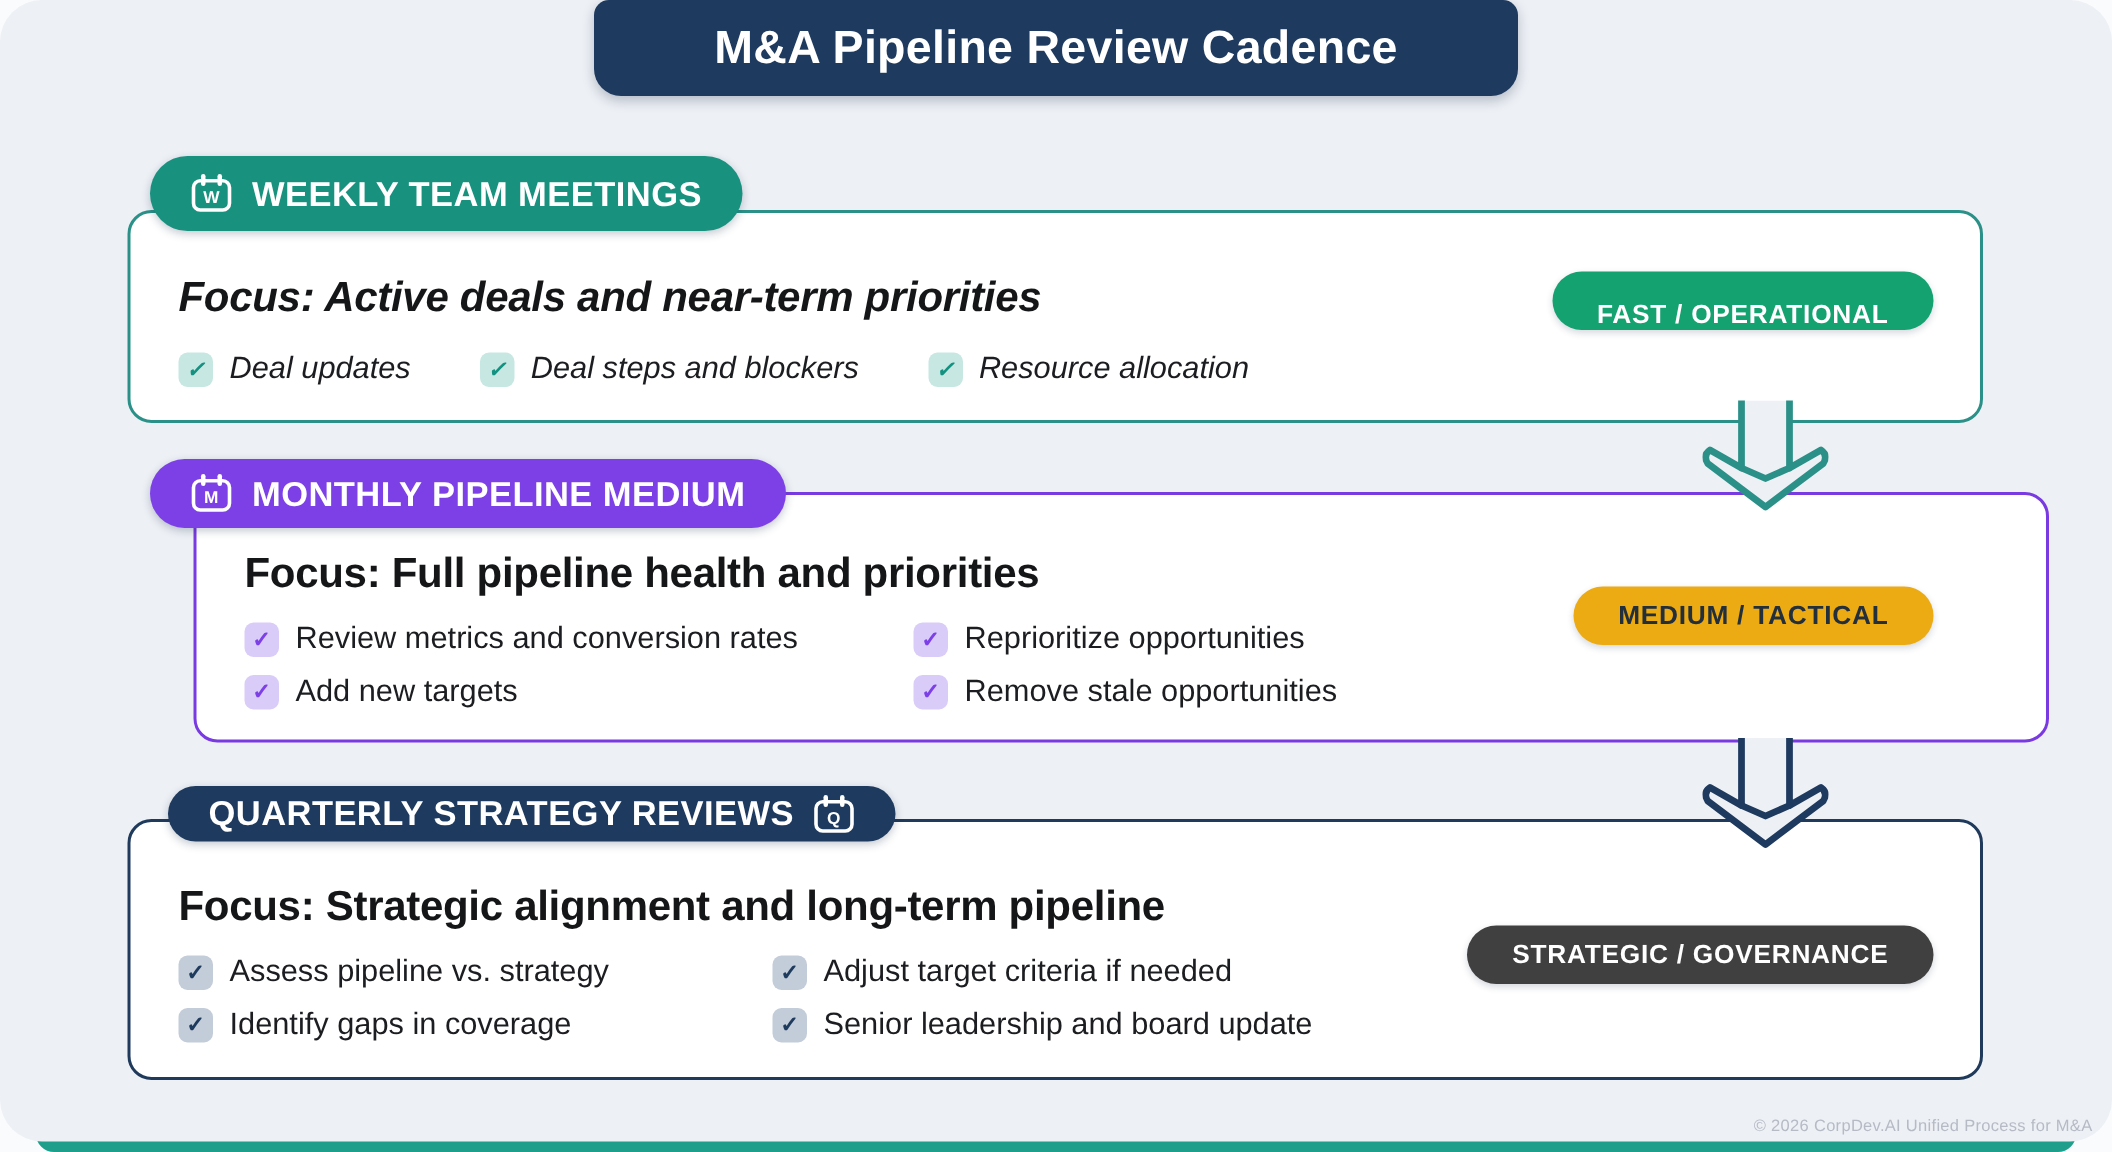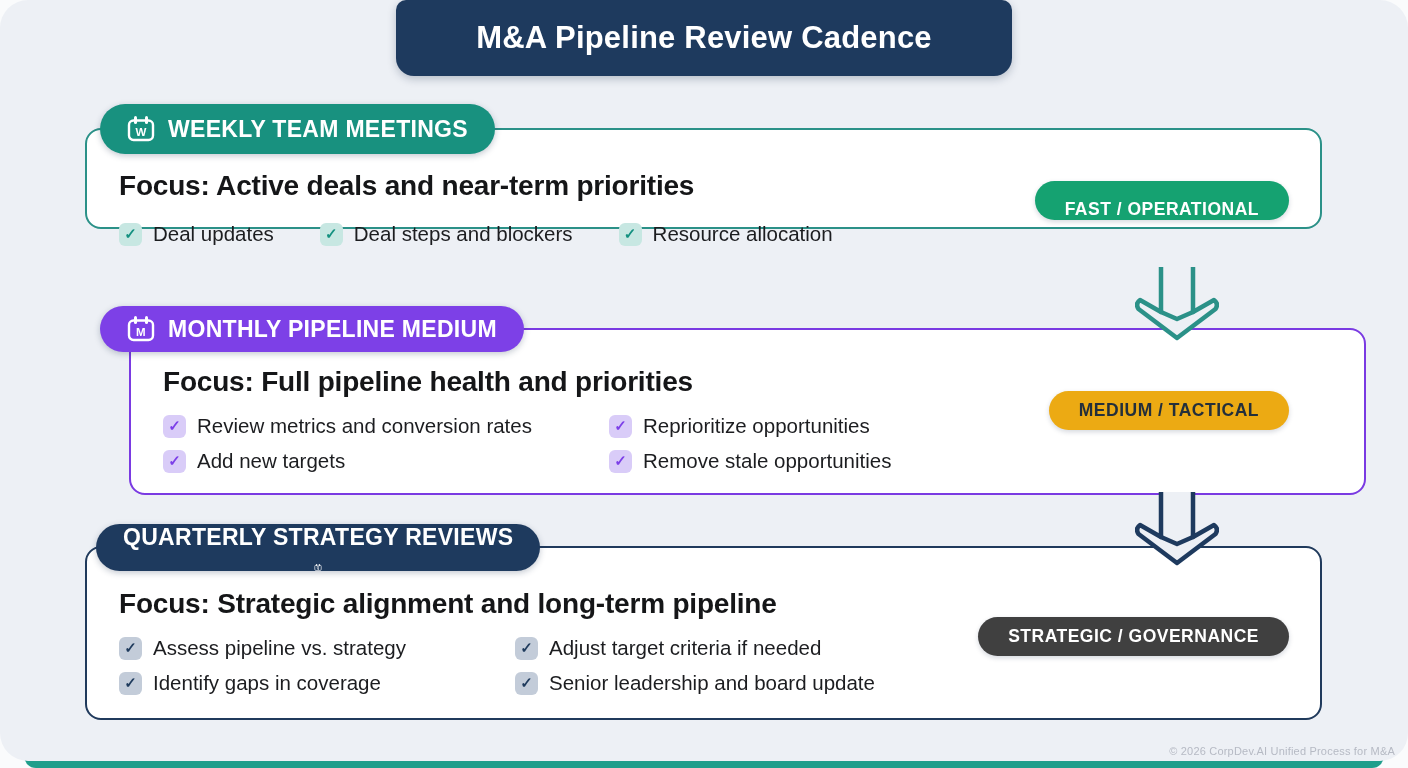--- a/index.html
+++ b/index.html
@@ -5,39 +5,39 @@
   * { box-sizing: border-box; margin: 0; padding: 0; }
   html,body { width:1408px; height:768px; }
   body { font-family: "Liberation Sans", sans-serif; background:#fafbfc; }
   .canvas { position:relative; width:1408px; height:768px; background:#fafbfc; overflow:hidden; }
 
   .bottom-strip { position:absolute; left:24px; right:24px; bottom:0; height:12px;
     background:#1f9e8b; border-radius:0 0 14px 14px; }
   .panel { position:absolute; left:0; right:0; top:0; bottom:7px;
     background:#edf0f5; border-radius:28px; }
 
-  .title-bar { position:absolute; left:396px; top:0; width:616px; height:76px;
+  .title-bar { position:absolute; left:396px; top:0; width:616px; height:64px;
     background:#1e3a5e; border-radius:10px 10px 18px 18px; z-index:2;
     display:flex; align-items:center; justify-content:center;
     color:#ffffff; font-size:31px; font-weight:700; letter-spacing:0.2px;
     box-shadow:0 3px 8px rgba(20,40,70,.25); }
 
   .card { position:absolute; left:85px; width:1237px; background:#ffffff;
     border-radius:16px; z-index:1; }
-  .card-weekly    { top:128px; height:101px; border:2.5px solid #2b9188; }
+  .card-weekly    { top:140px; height:142px; border:2.5px solid #2b9188;font-style:italic; }
   .card-monthly   { top:328px; height:167px; border:2.5px solid #7a3ae2;margin-left:44px; }
   .card-quarterly { top:546px; height:174px; border:2.5px solid #203a5c; }
 
   .pill { position:absolute; display:inline-flex; align-items:center; gap:13px;
     padding:0 27px; border-radius:27px; color:#ffffff; font-weight:700;
     font-size:23px; letter-spacing:0.3px; z-index:3;
     box-shadow:0 2px 6px rgba(20,40,70,.25); white-space:nowrap; }
   .pill-weekly    { left:100px; top:104px; height:50px; background:#18917f; }
   .pill-monthly   { left:100px; top:306px; height:46px; background:#7d40e7; }
-  .pill-quarterly { left:96px; top:524px; height:47px; background:#1e3a5e;flex-direction:column; }
+  .pill-quarterly { left:112px; top:524px; height:37px; background:#1e3a5e; }
 
   .badge { position:absolute; right:119px; height:39px; padding:0 30px;
     display:inline-flex; align-items:center; justify-content:center;
     border-radius:20px; font-weight:700; font-size:17.5px; letter-spacing:0.5px;
     white-space:nowrap; z-index:3; box-shadow:0 2px 5px rgba(20,40,70,.18); }
   .badge-fast      { top:181px; background:#15a271; color:#ffffff;align-items:flex-end; }
   .badge-medium    { top:391px; background:#ecaa13; color:#232f3b; }
   .badge-strategic { top:617px; background:#404040; color:#ffffff; }
 
   .focus { position:absolute; left:32px; font-size:28px; font-weight:700;

